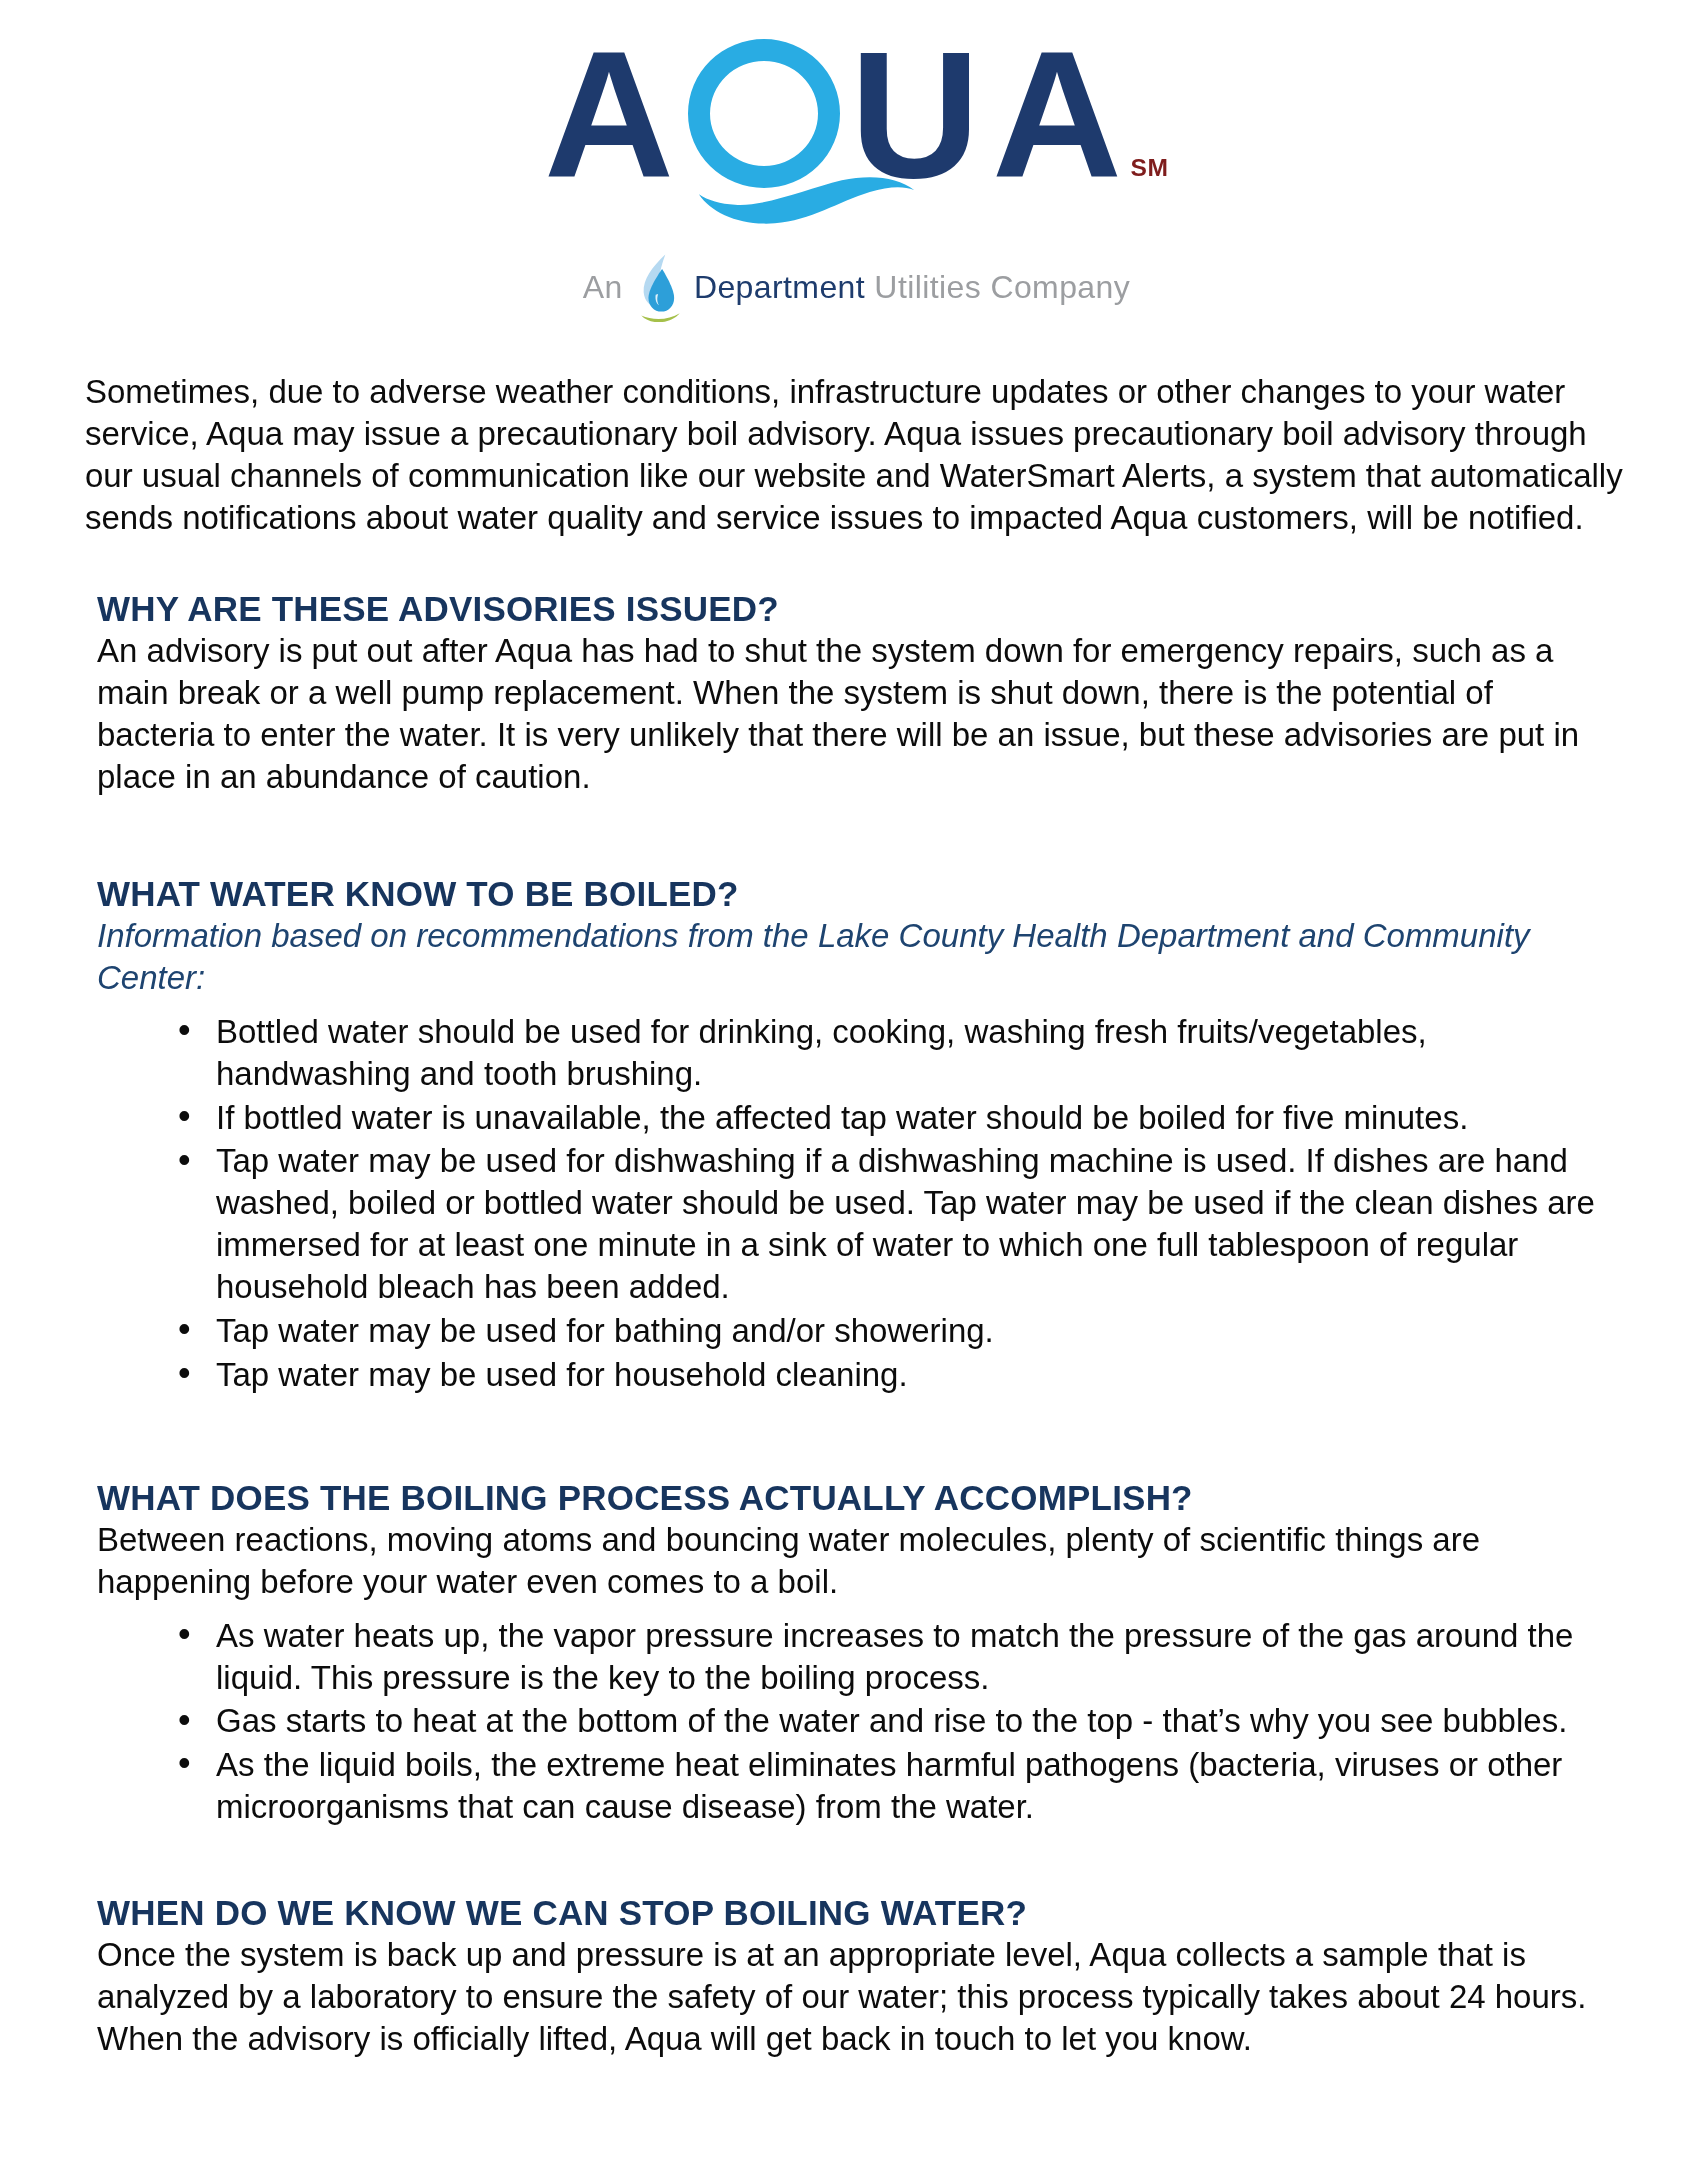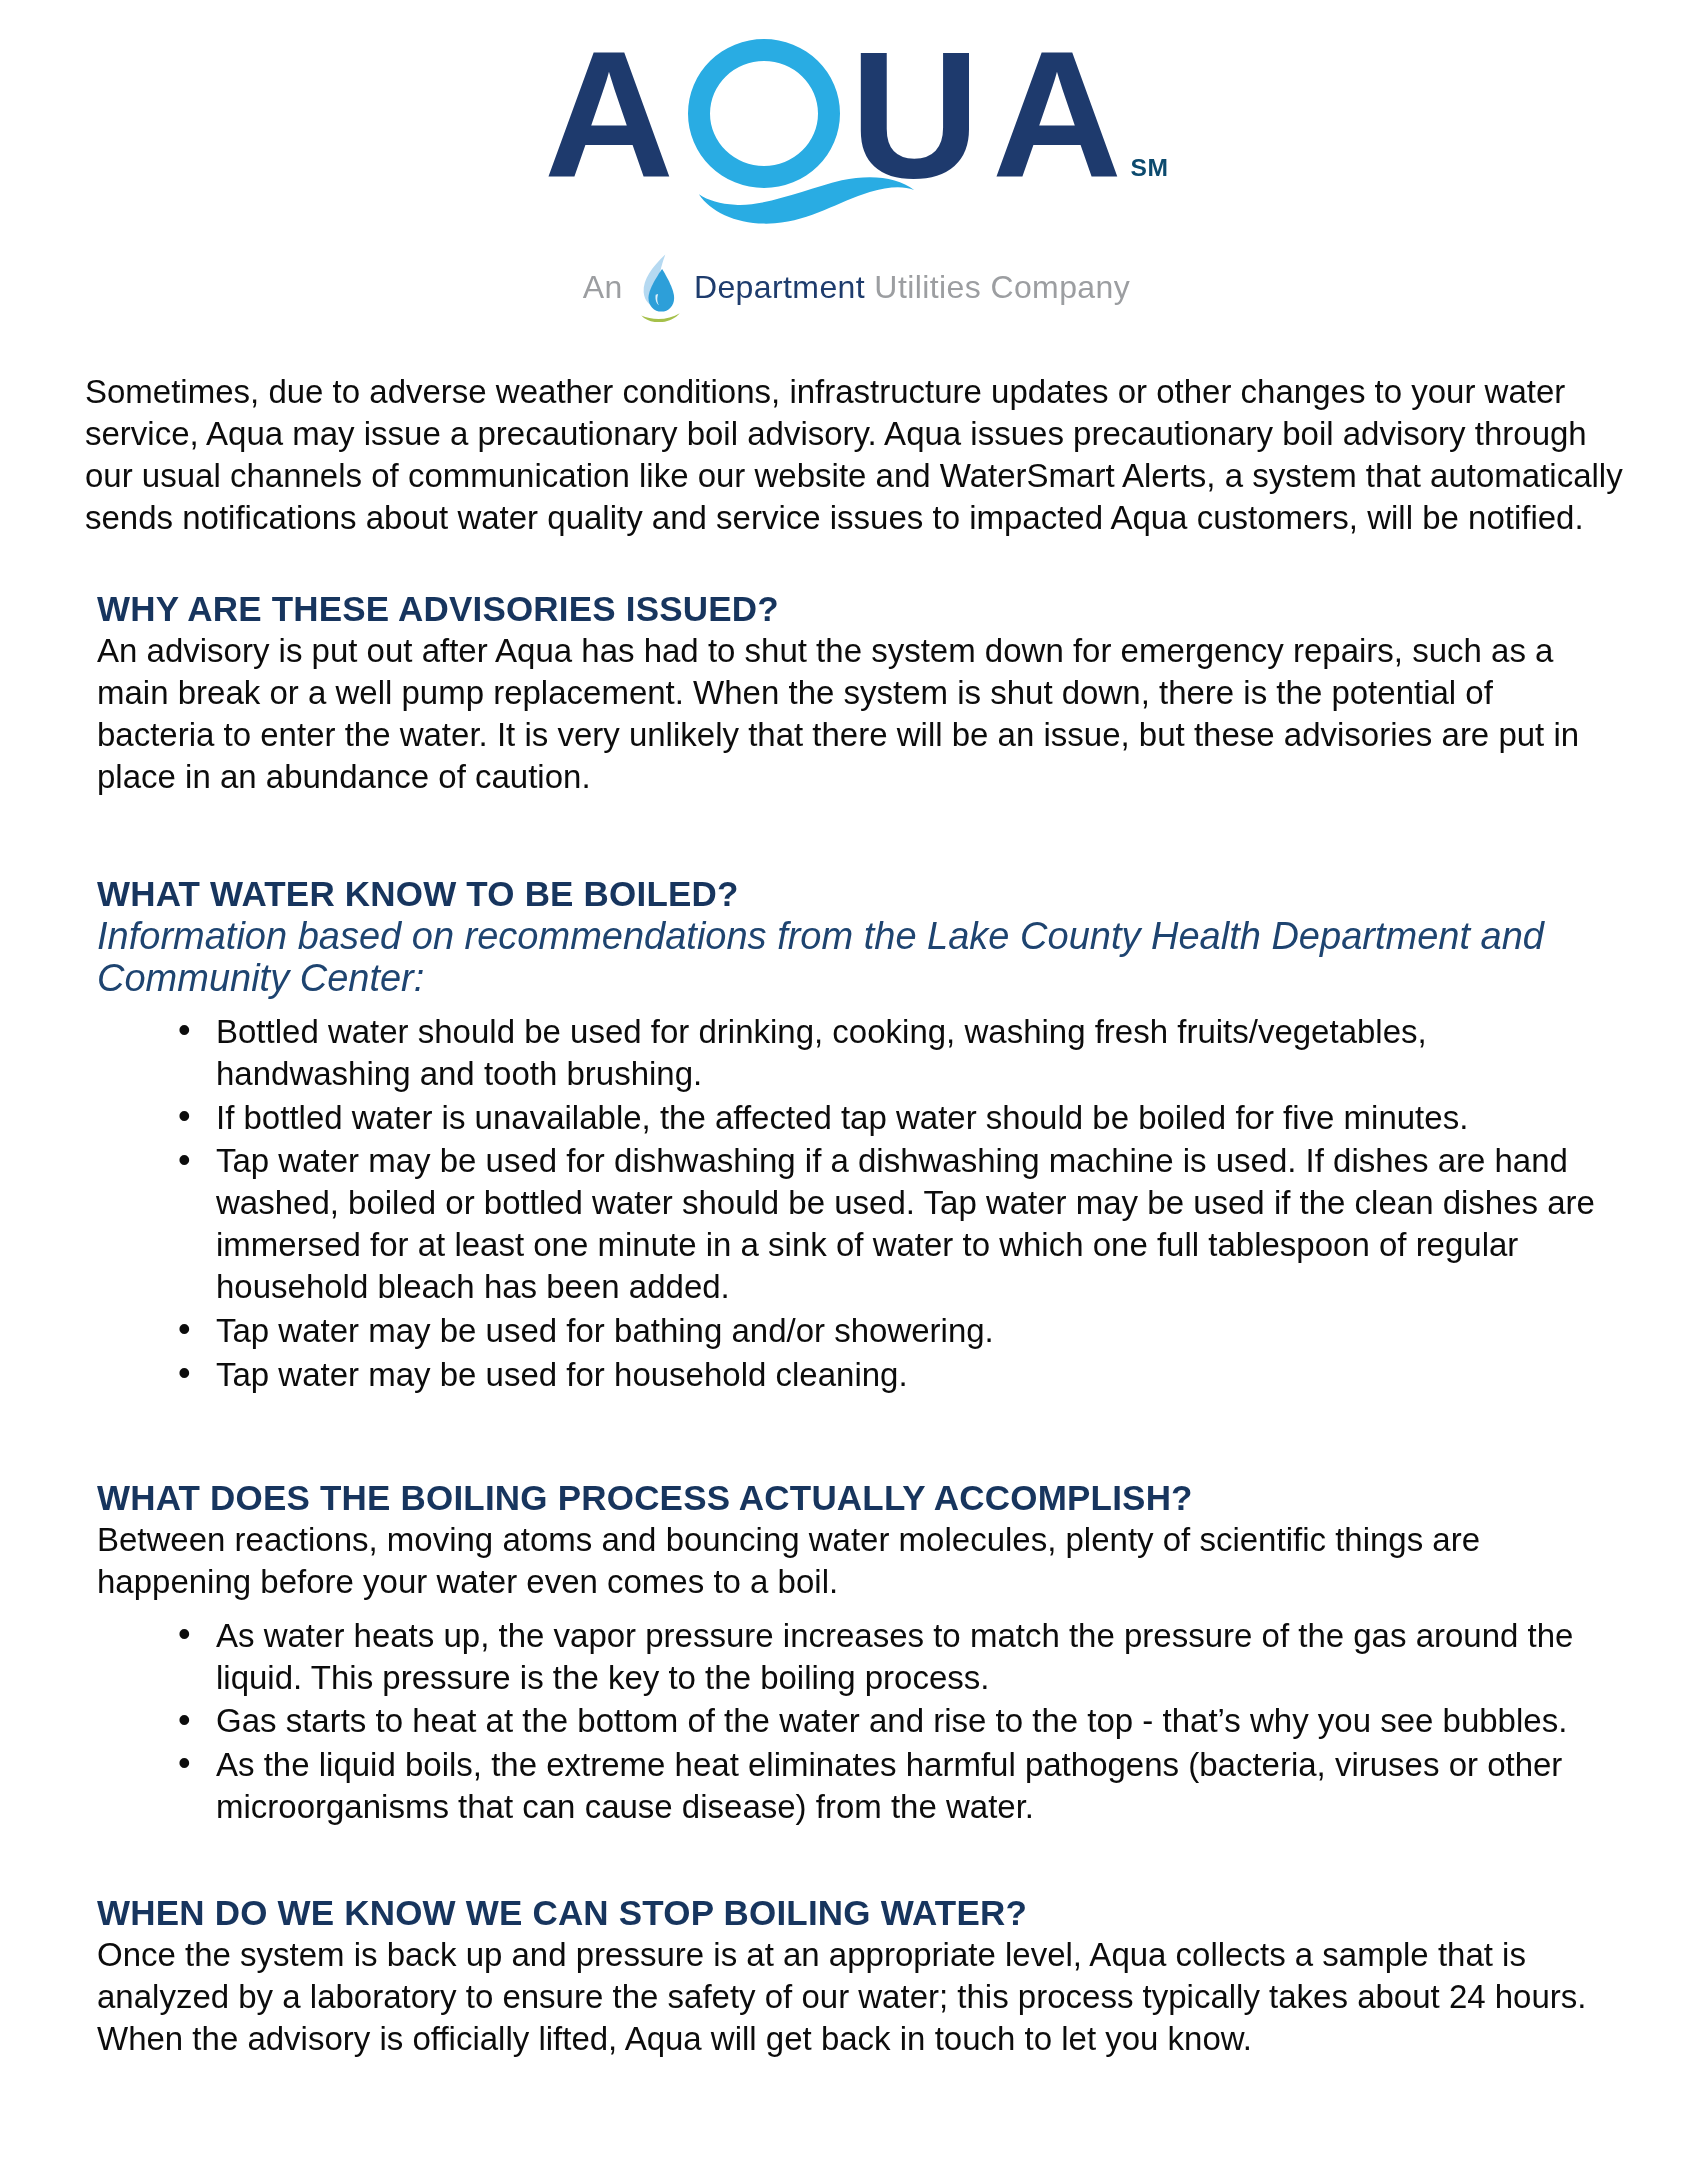--- a/index.html
+++ b/index.html
@@ -39,21 +39,21 @@
   }
   .sr{position:absolute;width:0.8px;height:0.8px;overflow:hidden;clip:rect(0 0 0 0);white-space:nowrap;}
   .logo-wave{
     position:absolute;
     left:154px;top:149px;
     width:217px;height:53px;
   }
   .logo-sm{
     font-size:24.6px;
     font-weight:bold;
-    color:#0c4a6e;
+    color:#7f1d1d;
     margin:129px 0 0 8.5px;
     letter-spacing:0.8px;
     text-align:right;
   }
   .tagline{
     margin-top:13.6px;
     display:flex;
     justify-content:center;
     align-items:center;
     font-size:32px;
@@ -72,21 +72,21 @@
   .intro{margin-top:49px;}
   .section-heading{
     font-size:35px;
     line-height:42px;
     font-weight:bold;
     color:#17355e;
     margin:0;
     letter-spacing:0.2px;
   }
   .subtitle{
-    font-size:38px;
+    font-size:33px;
     line-height:42px;
     font-style:italic;
     color:#1e4470;
     margin:0;
   }
   .sec{margin:12px;}
   .sec-1{margin-top:49px;}
   .sec-2{margin-top:75px;}
   .sec-3{margin-top:81px;}
   .sec-4{margin-top:64px;}

